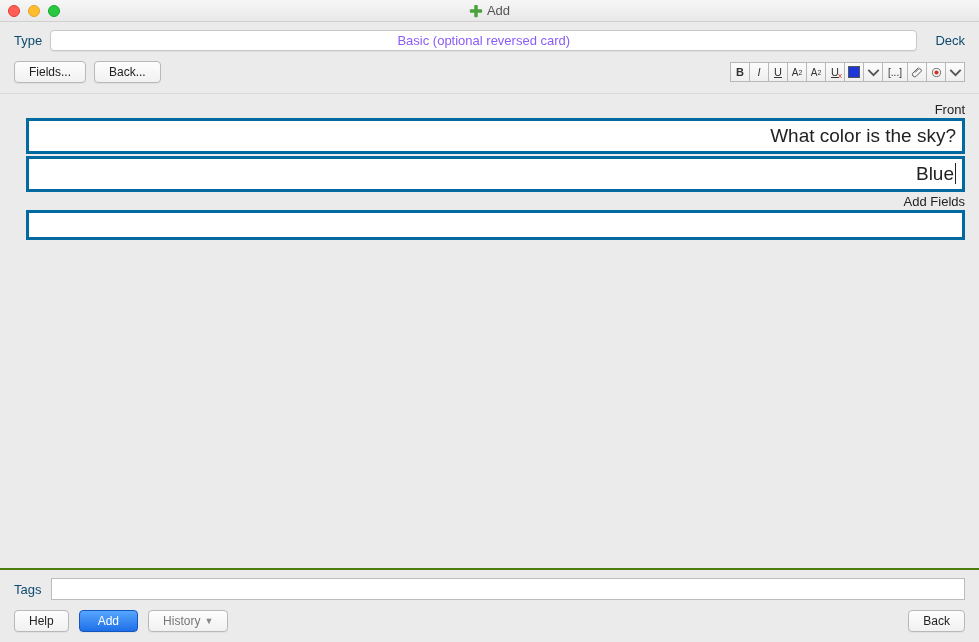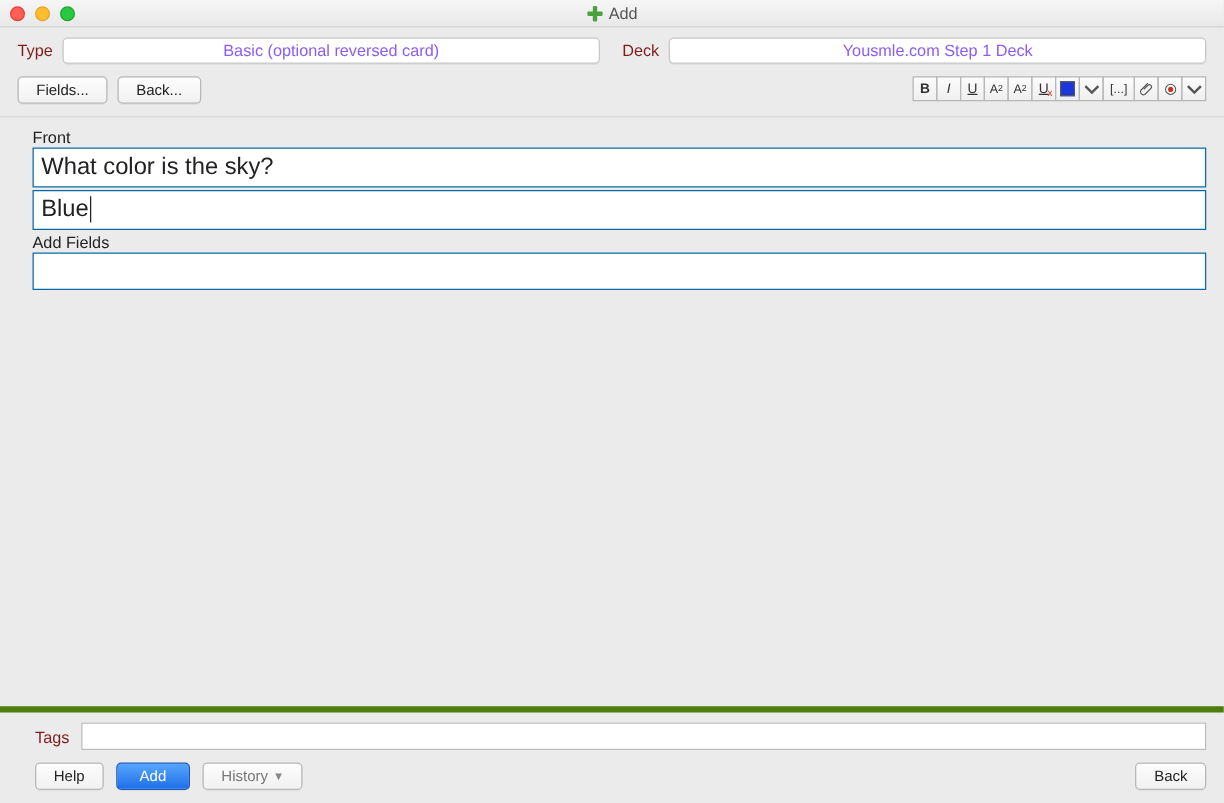--- a/index.html
+++ b/index.html
@@ -6,37 +6,37 @@
 html, body { width: 979px; height: 642px; font-family: -apple-system, "Helvetica Neue", Arial, sans-serif; font-size: 12px; color: #222; background: #ebebeb; overflow: hidden; }
 .titlebar { height: 22px; background: linear-gradient(#f6f6f6,#e8e8e8); border-bottom: 1px solid #d0d0d0; display:flex; align-items:center; position:relative; }
 .traffic { display:flex; gap:8px; position:absolute; left:8px; top:5px; }
 .traffic span { width:12px; height:12px; border-radius:50%; display:inline-block; }
 .t-close { background:#ff5f57; border:1px solid #e33e32; }
 .t-min   { background:#ffbd2e; border:1px solid #e0a528; }
 .t-max   { background:#28c940; border:1px solid #17a82e; }
 .title-center { margin:0 auto; display:flex; align-items:center; gap:4px; font-size:13px; color:#555; }
 .title-center svg { width:14px; height:14px; }
 .row1 { display:flex; align-items:center; padding:8px 14px 6px 14px; gap:8px; }
-.lbl { font-size:13px; color:#7f1d1d; }
+.lbl { font-size:13px; color:#0c4a6e; }
 .dropdown { flex:1; height:21px; background:#fff; border:1px solid #c8c8c8; border-radius:4px; display:flex; align-items:center; justify-content:center; font-size:13px; color:#8b5cf6; position:relative; box-shadow: 0 1px 0 rgba(0,0,0,0.05); }
-.toolbar-row { display:flex; align-items:flex-start; padding:4px 14px 10px 14px; border-bottom:1px solid #d9d9d9; }
+.toolbar-row { display:flex; align-items:center; padding:4px 14px 10px 14px; border-bottom:1px solid #d9d9d9; }
 .btn { height:22px; padding:0 14px; background:linear-gradient(#fdfdfd,#f1f1f1); border:1px solid #b8b8b8; border-radius:4px; font-size:12px; color:#222; display:flex; align-items:center; justify-content:center; box-shadow: 0 1px 0 rgba(0,0,0,0.04); cursor:default; }
 .btns-left { display:flex; gap:8px; }
 .spacer { flex:1; }
 .fmt-toolbar { display:flex; }
 .fmt { width:20px; height:20px; border:1px solid #b8b8b8; background:linear-gradient(#fcfcfc,#efefef); display:flex; align-items:center; justify-content:center; font-size:11px; color:#333; margin-left:-1px; cursor:default; }
 .fmt:first-child { margin-left:0; }
 .fmt svg { width:13px; height:13px; }
 .color-swatch { width:12px; height:12px; background:#1b36db; border:1px solid #555;}
-.content { padding:8px 14px 0 26px; }
+.content { padding:8px 14px 0 26px;text-align:right; }
 .field-label { font-size:13px; color:#222; margin-bottom:1px; }
-.field-input { width:100%; border:1px solid #0369a1; background:#fff; font-size:19px; padding:4px 6px; font-family:inherit; margin-bottom:2px; }
+.field-input { width:100%; border:3px solid #0369a1; background:#fff; font-size:19px; padding:4px 6px; font-family:inherit; margin-bottom:2px; }
 .field-input.small { font-size:13px; height:30px; padding:4px 6px; }
 .caret-after { border-right:1px solid #222; padding-right:1px; }
-.bottom { position:absolute; bottom:0; left:0; right:0; padding:8px 14px 10px 28px; border-top:5px solid #4d7c0f; background:#ebebeb; }
+.bottom { position:absolute; bottom:0; left:0; right:0; padding:8px 14px 10px 14px; border-top:2px solid #4d7c0f; background:#ebebeb; }
 .tags-row { display:flex; align-items:center; gap:10px; margin-bottom:10px; }
 .tags-input { flex:1; height:22px; border:1px solid #bcbcbc; background:#fff; padding:2px 6px; }
 .bottom-btns { display:flex; align-items:flex-end; gap:10px; }
 .btn.primary { background:linear-gradient(#57a6ff,#1e6fe8); border-color:#1556bd; color:#fff; padding:0 18px; }
 .btn.history { color:#777; }
 .btn.history .chev { margin-left:4px; font-size:9px; color:#888; }
 </style>
 </head>
 <body>
 
@@ -54,23 +54,20 @@
     <span>Add</span>
   </div>
 </div>
 
 <div class="row1">
   <span class="lbl">Type</span>
   <div class="dropdown">
     <span>Basic (optional reversed card)</span>
   </div>
   <span class="lbl" style="margin-left:10px">Deck</span>
-  <div class="dropdown">
-    <span>Yousmle.com Step 1 Deck</span>
-  </div>
 </div>
 
 <div class="toolbar-row">
   <div class="btns-left">
     <div class="btn">Fields...</div>
     <div class="btn">Back...</div>
   </div>
   <div class="spacer"></div>
   <div class="fmt-toolbar">
     <div class="fmt">

